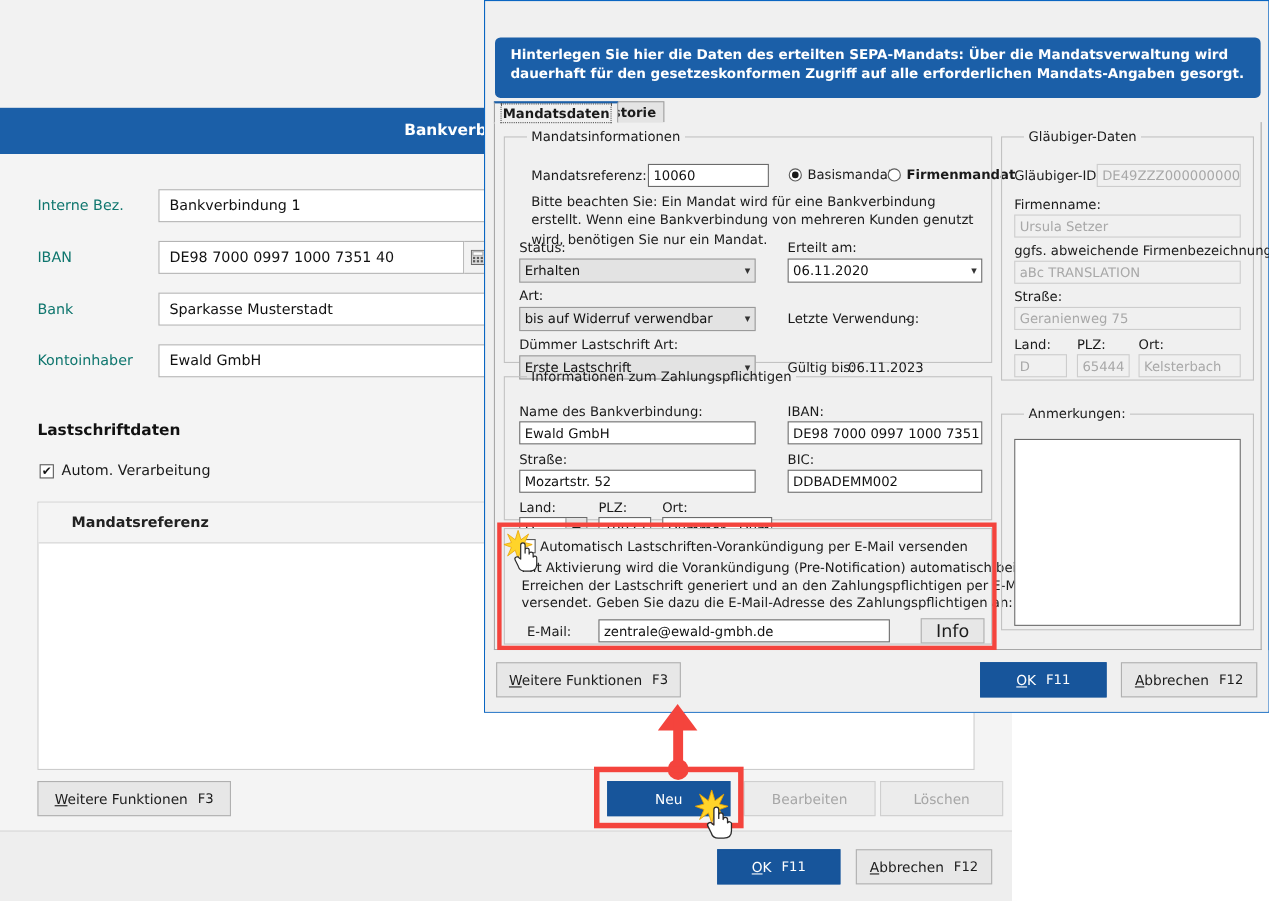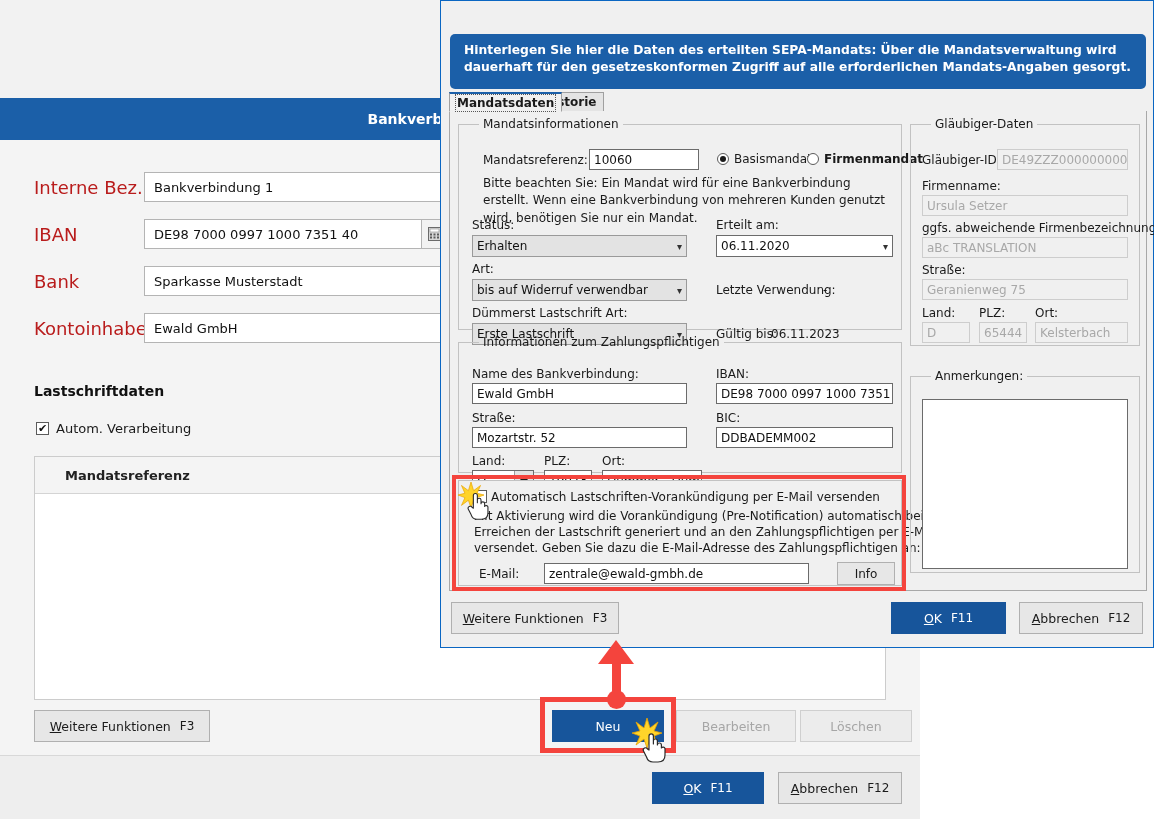--- a/index.html
+++ b/index.html
@@ -15,21 +15,21 @@
   #bg-window { position:absolute; left:0; top:0; width:920px; height:819px; background:#f2f2f2; }
   #bg-titlebar {
     position:absolute; left:0; top:98px; width:920px; height:42px;
     background:#1b5fa8; color:#ffffff;
     font-size:14px; font-weight:bold;
     display:flex; align-items:center; justify-content:center;
     overflow:hidden; white-space:nowrap;
   }
   #bg-body { position:absolute; left:0; top:140px; width:920px; height:640px; background:#f4f4f4; }
   .bg-field-row { position:absolute; left:34px; display:flex; align-items:center; }
-  .bg-label { width:110px; font-size:18px; color:#b91c1c; }
+  .bg-label { width:110px; font-size:13px; color:#0f766e; }
   .bg-input {
     height:30px; background:#ffffff; border:1px solid #b4b4b4;
     display:flex; align-items:center; padding:0 9px; font-size:13px; color:#111;
   }
   #iban-picker-btn {
     width:26px; height:30px; border:1px solid #b4b4b4; border-left:none;
     background:#f2f2f2; display:flex; align-items:center; justify-content:center;
   }
   #bg-section-title { position:absolute; left:34px; top:383px; font-size:14px; font-weight:bold; color:#111; }
   #bg-checkbox-row { position:absolute; left:36px; top:421px; display:flex; align-items:center; gap:7px; font-size:13px; }
@@ -268,21 +268,21 @@
       </span>
 
       <span class="lbl" style="left:13px; top:131px;">Art:</span>
       <span class="combo" style="left:13px; top:148px; width:215px;">
         <span>bis auf Widerruf verwendbar</span>
         <span class="chev">▾</span>
       </span>
       <span class="lbl" style="left:257px; top:152px;">Letzte Verwendung:</span>
       <span class="lbl" style="left:364px; top:152px;">-</span>
 
-      <span class="lbl" style="left:13px; top:175px;">Dümmerst Lastschrift Art:</span>
+      <span class="lbl" style="left:13px; top:175px;">Dümmer Lastschrift Art:</span>
       <span class="combo" style="left:13px; top:192px; width:215px;">
         <span>Erste Lastschrift</span>
         <span class="chev">▾</span>
       </span>
       <span class="lbl" style="left:257px; top:196px;">Gültig bis:</span>
       <span class="lbl" style="left:312px; top:196px;">06.11.2023</span>
     </fieldset>
 
     <fieldset class="grp" style="left:8px; top:224px; width:444px; height:138px;">
       <legend>Informationen zum Zahlungspflichtigen</legend>
@@ -317,21 +317,21 @@
     <div id="notif-group">
       <span class="cbox" style="position:absolute;left:15px;top:9px;"></span>
       <span class="lbl" style="left:32px; top:9px;">Automatisch Lastschriften-Vorankündigung per E-Mail versenden</span>
 
       <span class="lbl" style="left:15px; top:28px;">Mit Aktivierung wird die Vorankündigung (Pre-Notification) automatisch beim</span>
       <span class="lbl" style="left:15px; top:44px;">Erreichen der Lastschrift generiert und an den Zahlungspflichtigen per E-Mail</span>
       <span class="lbl" style="left:15px; top:60px;">versendet. Geben Sie dazu die E-Mail-Adresse des Zahlungspflichtigen an:</span>
 
       <span class="lbl" style="left:20px; top:86px;">E-Mail:</span>
       <span class="tin" style="left:85px; top:82px; width:265px;">zentrale@ewald-gmbh.de</span>
-      <span class="wbtn" style="position:absolute;left:378px;top:81px;width:58px;height:23px;font-size:12px;padding:0;">Info</span>
+      <span class="wbtn" style="position:absolute;left:378px;top:81px;width:58px;height:23px;font-size:16px;padding:0;">Info</span>
     </div>
 
     <fieldset class="grp" style="left:460px; top:6px; width:230px; height:229px;">
       <legend>Gläubiger-Daten</legend>
 
       <span class="lbl" style="left:11px; top:22px;">Gläubiger-ID:</span>
       <span class="tin ro" style="left:86px; top:18px; width:131px;">DE49ZZZ0000000000123456</span>
 
       <span class="lbl" style="left:11px; top:48px;">Firmenname:</span>
       <span class="tin ro" style="left:11px; top:64px; width:206px;">Ursula Setzer</span>

